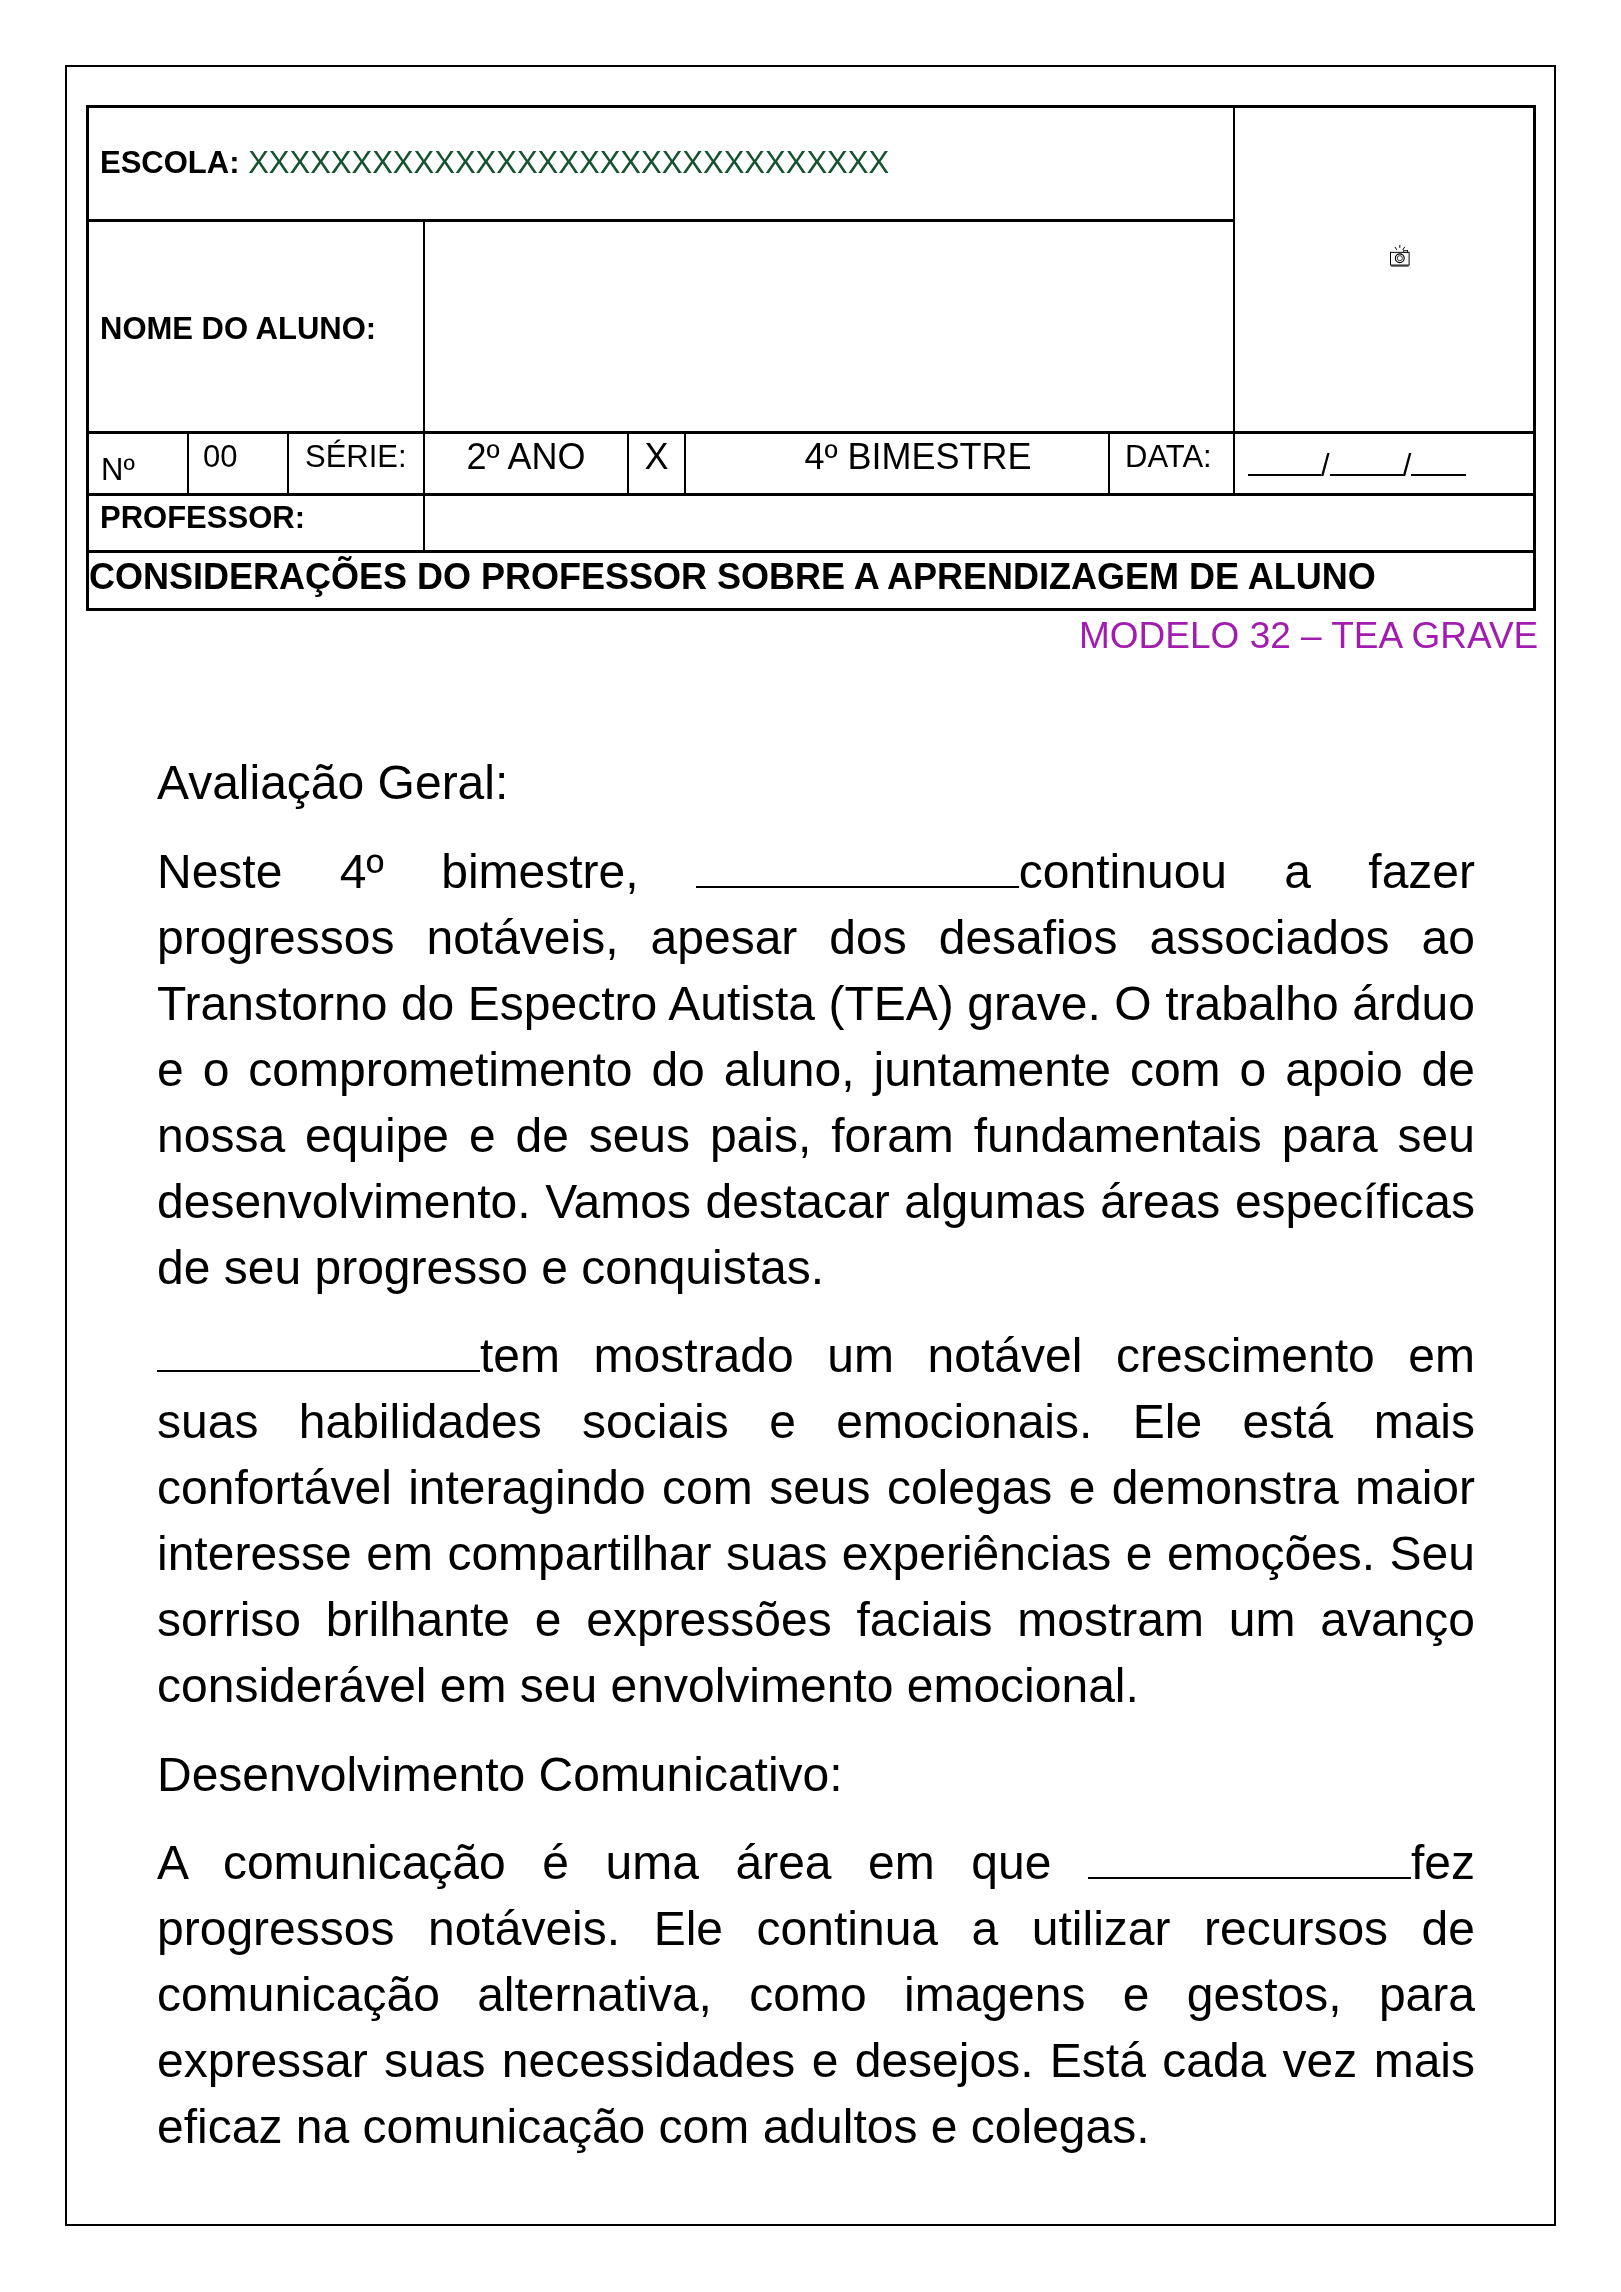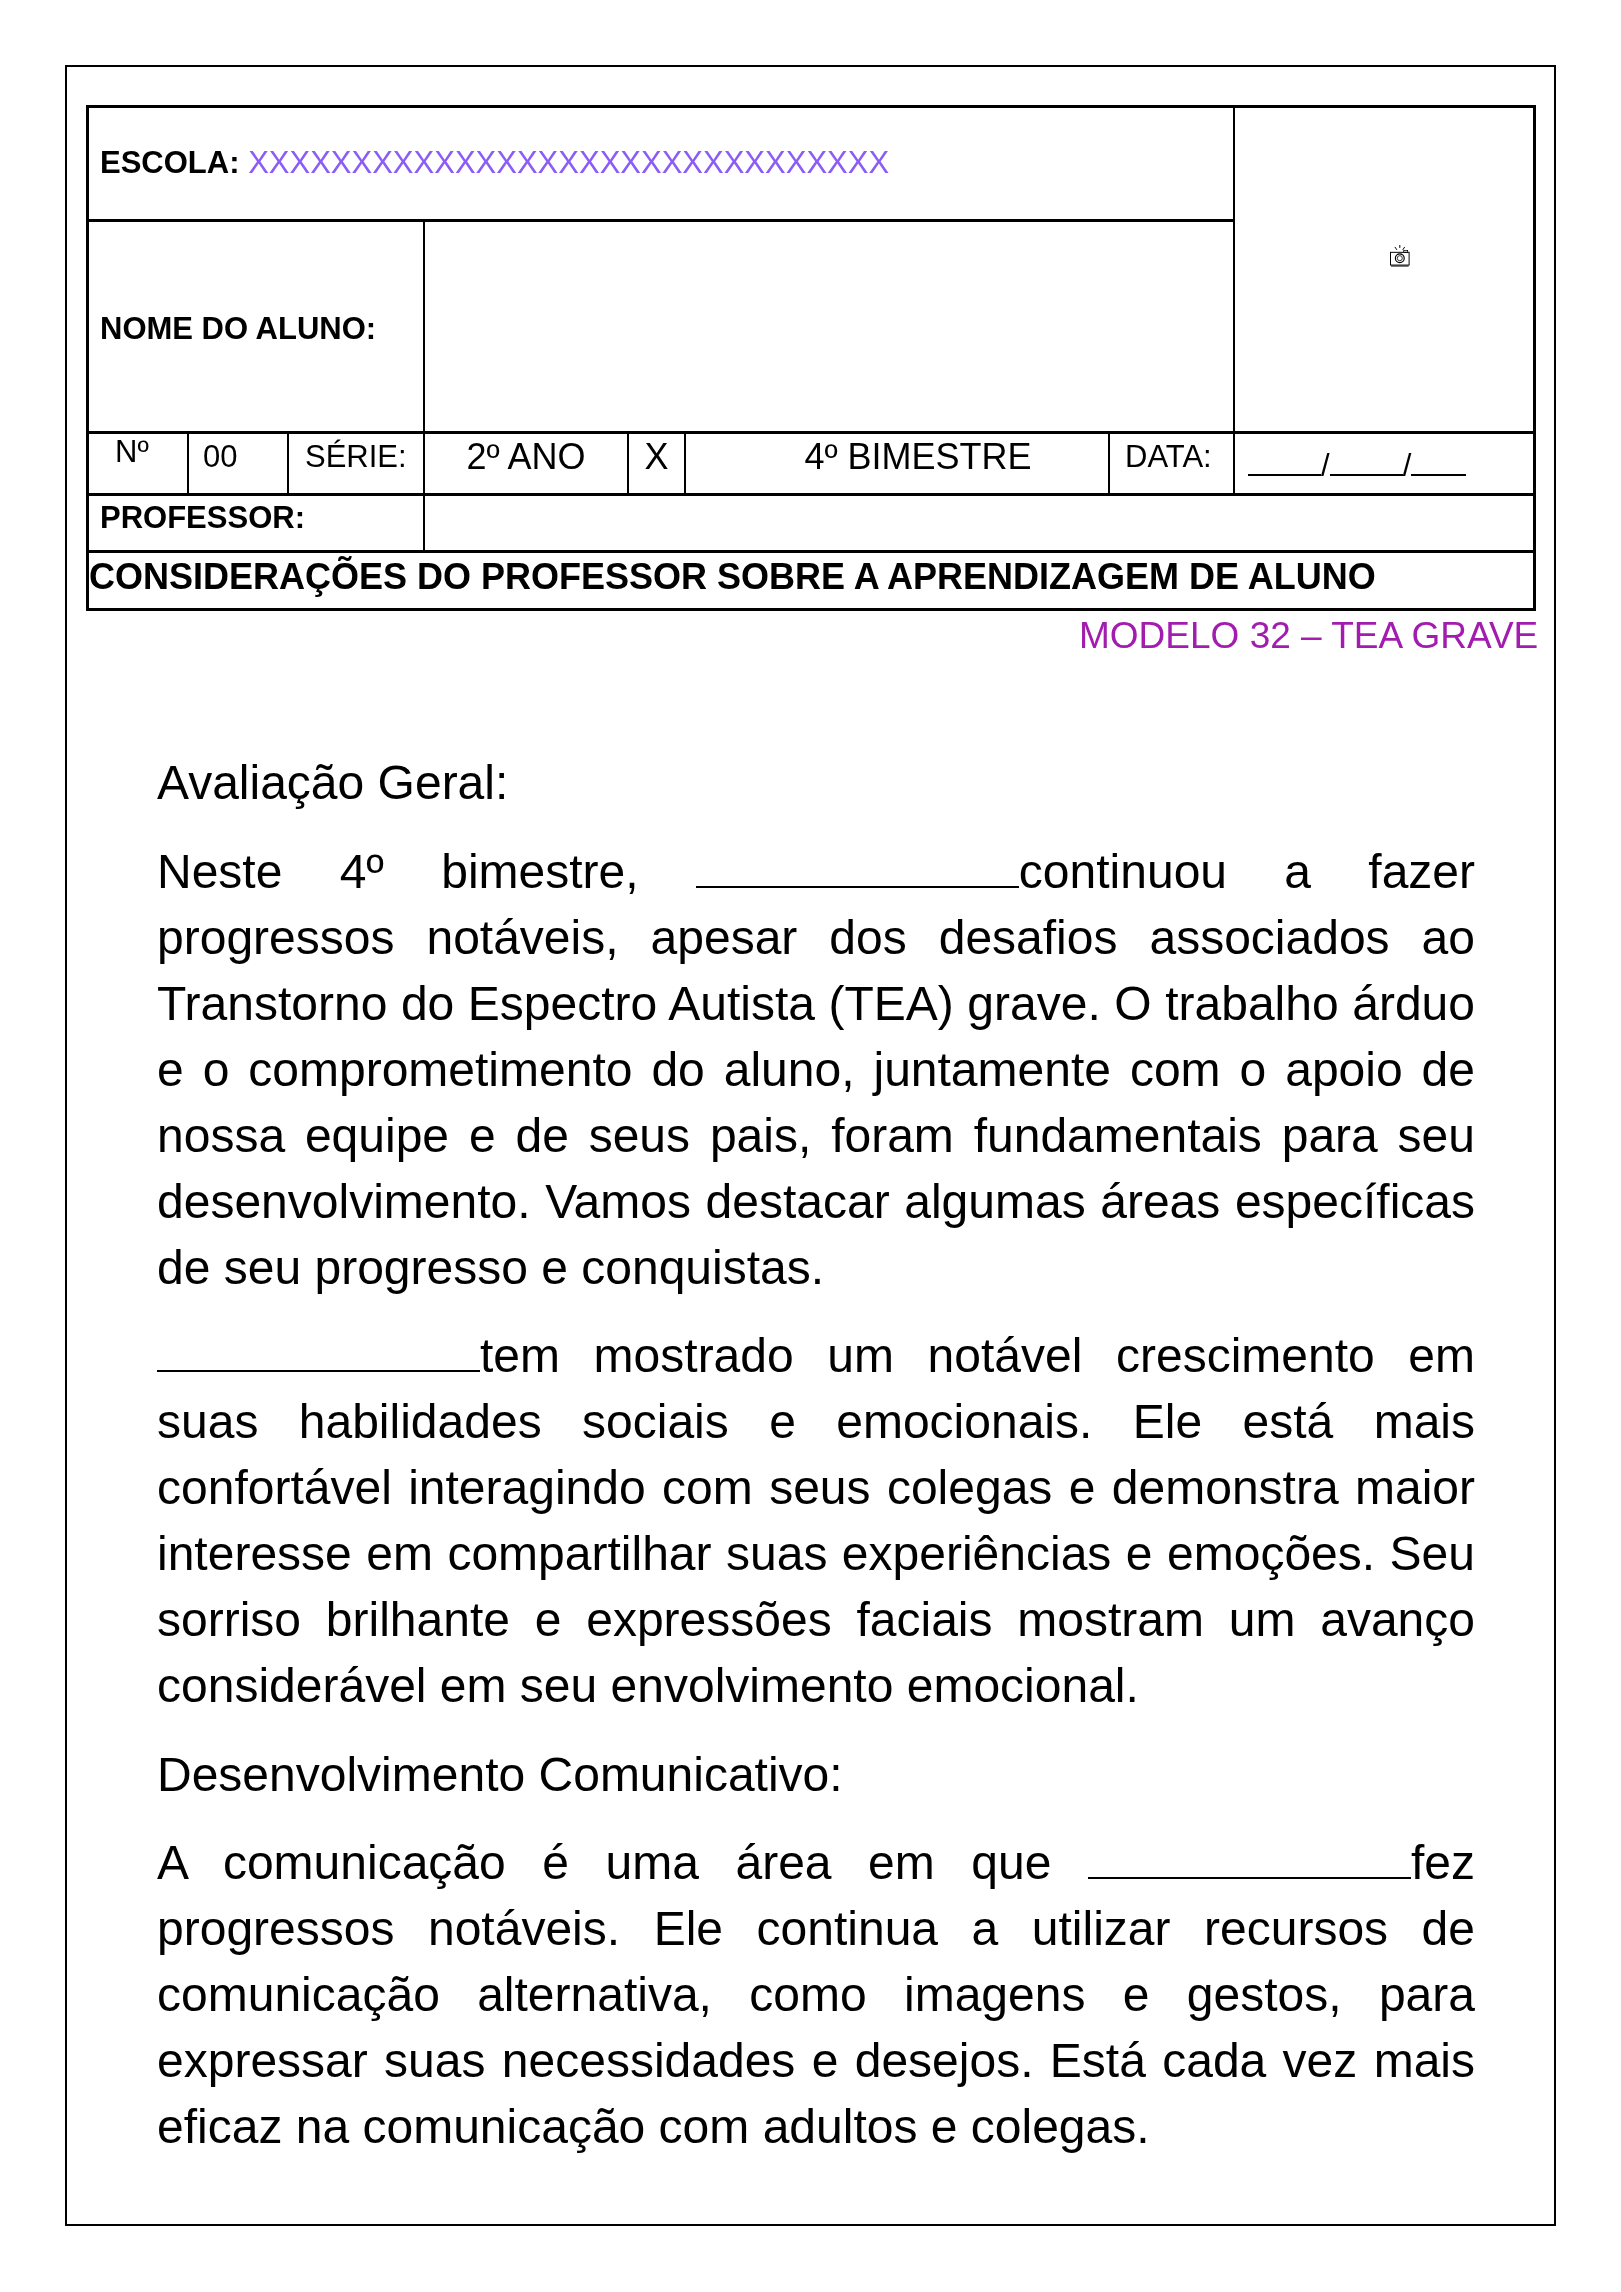--- a/index.html
+++ b/index.html
@@ -6,21 +6,21 @@
   body { width: 1621px; height: 2293px; position: relative; overflow: hidden;
          font-family: "Liberation Sans", sans-serif; color: #000; }
   .page-border { position: absolute; left: 65px; top: 65px; width: 1487px; height: 2157px;
                  border: 2.9px solid #000; box-sizing: content-box; }
   .abs { position: absolute; }
   .hline { position: absolute; height: 2.9px; background: #000; }
   .vline { position: absolute; width: 2px; background: #000; }
   .vline.thick { width: 2.9px; }
   .hdr-text { position: absolute; font-size: 31px; line-height: 31px; white-space: nowrap; }
   .bold { font-weight: bold; }
-  .red { color: #8b5cf6; }
+  .red { color: #14532d; }
   .cell-center { position: absolute; text-align: center; font-size: 36px; line-height: 31px; white-space: nowrap; }
   .modelo { position: absolute; left: 1039px; top: 617px; font-size: 37px; line-height: 37px; color: #a21caf; white-space: nowrap; margin-left: 40px; }
   .body-text { position: absolute; left: 157px; top: 750px; width: 1318px; font-size: 48px; }
   .body-text p { margin: 0 0 22.5px 0; line-height: 66px; text-align: justify; }
   .blank { display: inline-block; width: 323px; border-bottom: 2.9px solid #000; height: 29px; vertical-align: baseline; }
   .date-blanks { position: absolute; left: 1248px; top: 447px; font-size: 31px; line-height: 31px; white-space: nowrap; }
   .date-blanks .u { display: inline-block; border-bottom: 2.9px solid #000; height: 27.4px; vertical-align: baseline; }
   .camera { position: absolute; left: 1389px; top: 244px; width: 21.6px; height: 23.5px; }
 </style>
 </head>
@@ -65,21 +65,21 @@
     <line x1="6" y1="3" x2="8" y2="6" stroke="#000" stroke-width="1"></line>
     <line x1="16" y1="3" x2="14" y2="6" stroke="#000" stroke-width="1"></line>
     <rect x="15" y="6.5" width="4" height="2" fill="none" stroke="#000" stroke-width="0.8"></rect>
     <line x1="2" y1="22.5" x2="20" y2="22.5" stroke="#000" stroke-width="1"></line>
   </svg>
 </div>
 
 <div class="hdr-text bold" style="left:100px; top:313px;">NOME DO ALUNO:</div>
 <div class="abs" style="left:427px; top:222px; width:804px; height:208px;"></div>
 
-<div class="hdr-text" style="left:101px; top:436px;margin-left:14px;">Nº</div>
+<div class="hdr-text" style="left:101px; top:454px;">Nº</div>
 <div class="hdr-text" style="left:203px; top:441px;">00</div>
 <div class="hdr-text" style="left:305px; top:441px;">SÉRIE:</div>
 <div class="cell-center" style="left:425px; top:441px; width:202px;">2º ANO</div>
 <div class="cell-center" style="left:629px; top:441px; width:55px;">X</div>
 <div class="cell-center" style="left:686px; top:441px; width:464px;">4º BIMESTRE</div>
 <div class="hdr-text" style="left:1125px; top:441px;">DATA:</div>
 <div class="date-blanks">
   <span class="u" style="width:73px;"></span><span>/</span><span class="u" style="width:73px;"></span><span>/</span><span class="u" style="width:55px;"></span>
 </div>
 

